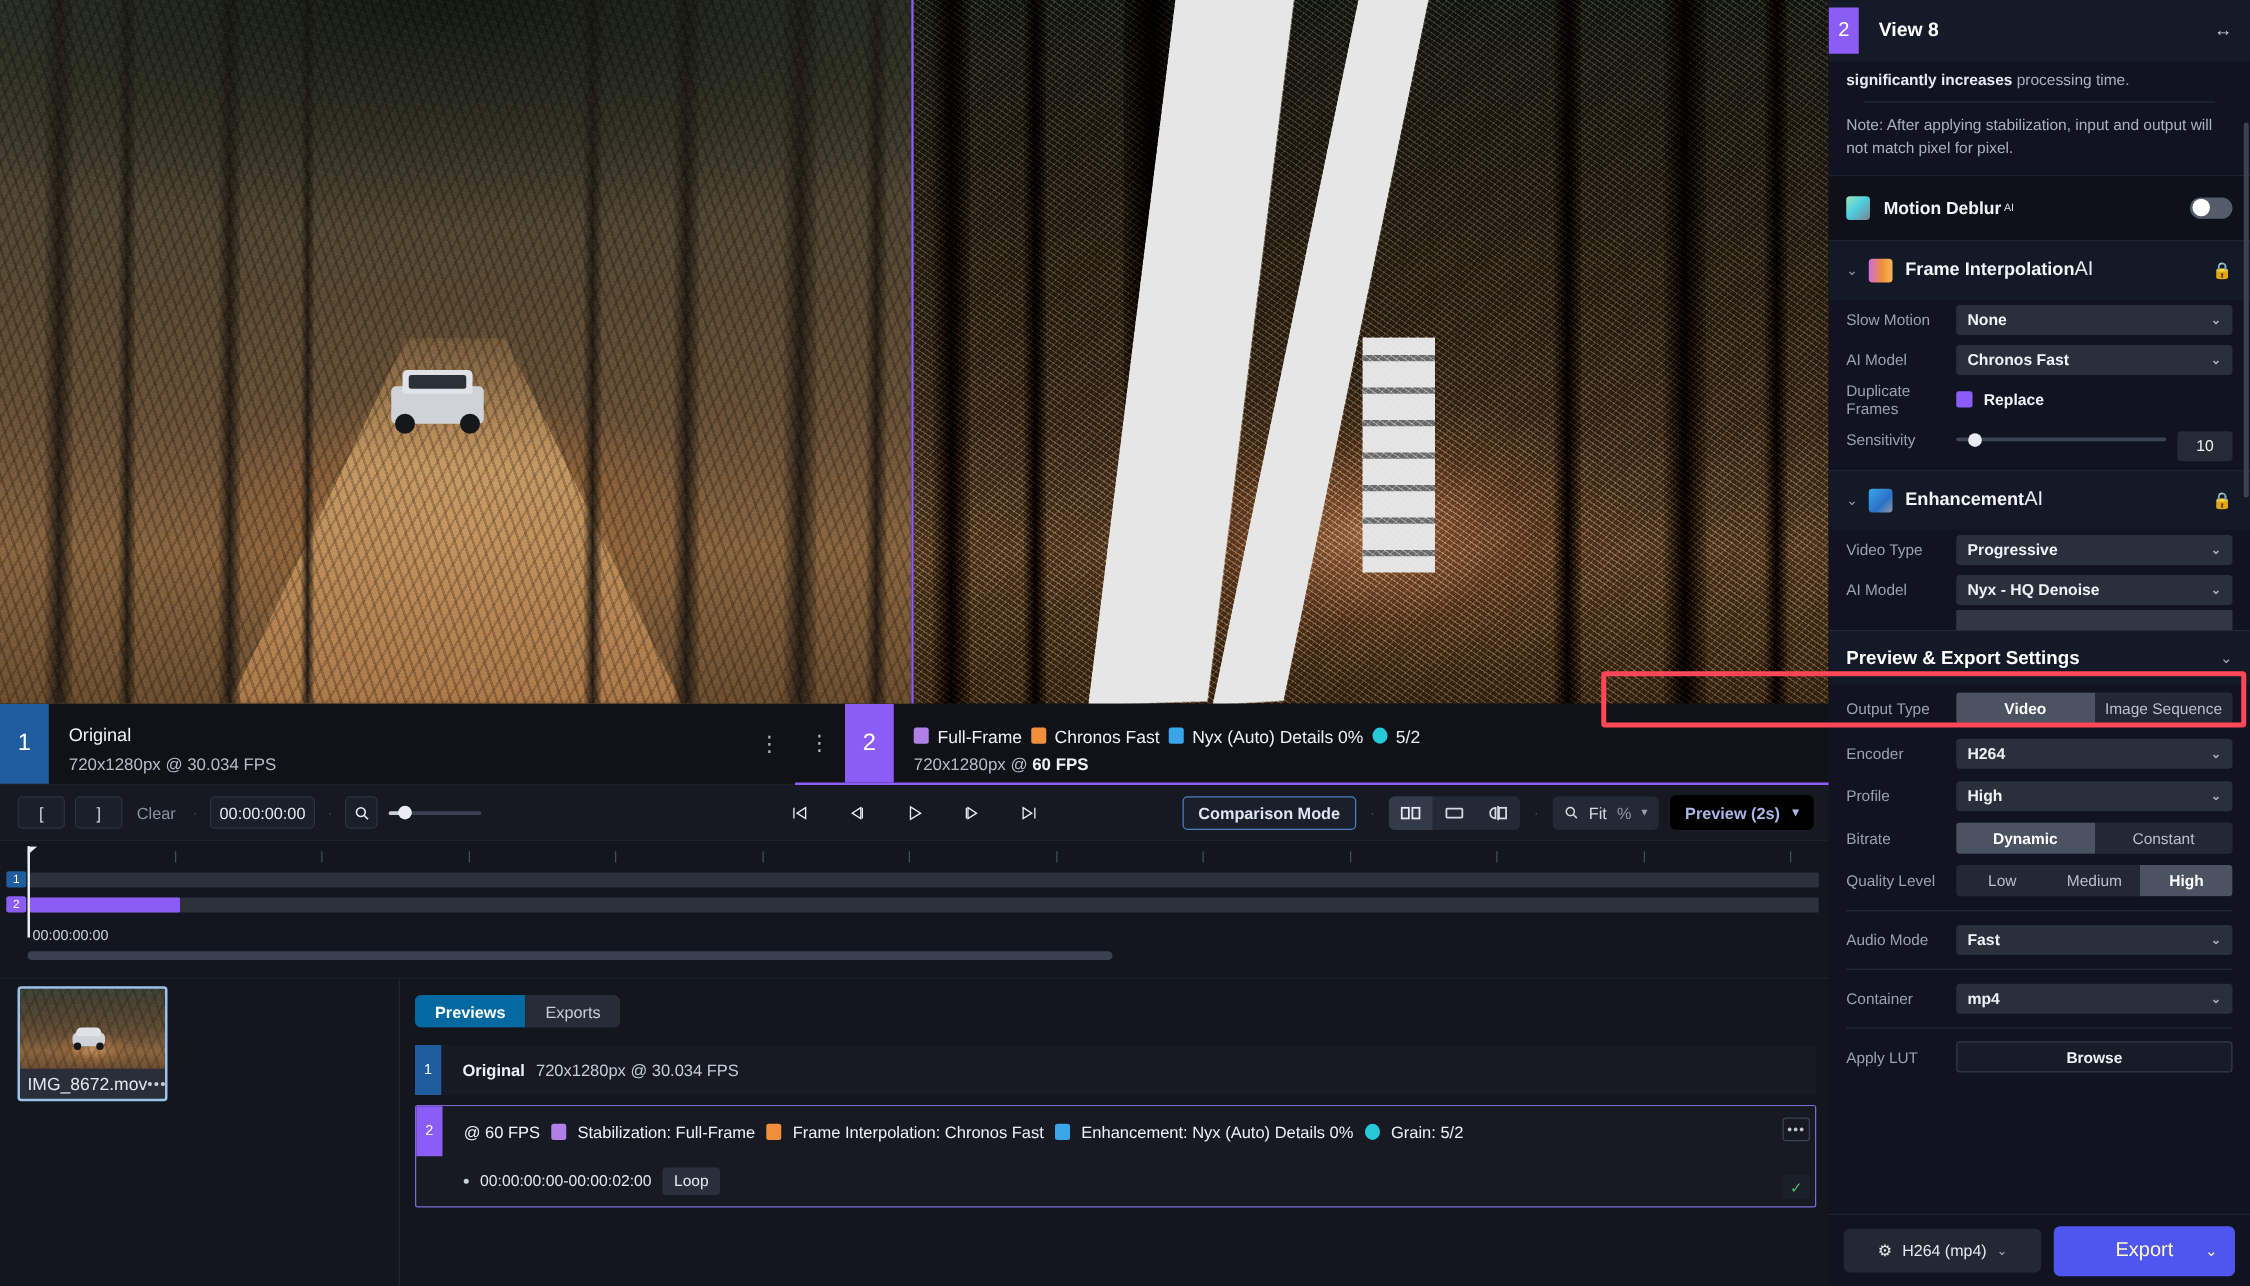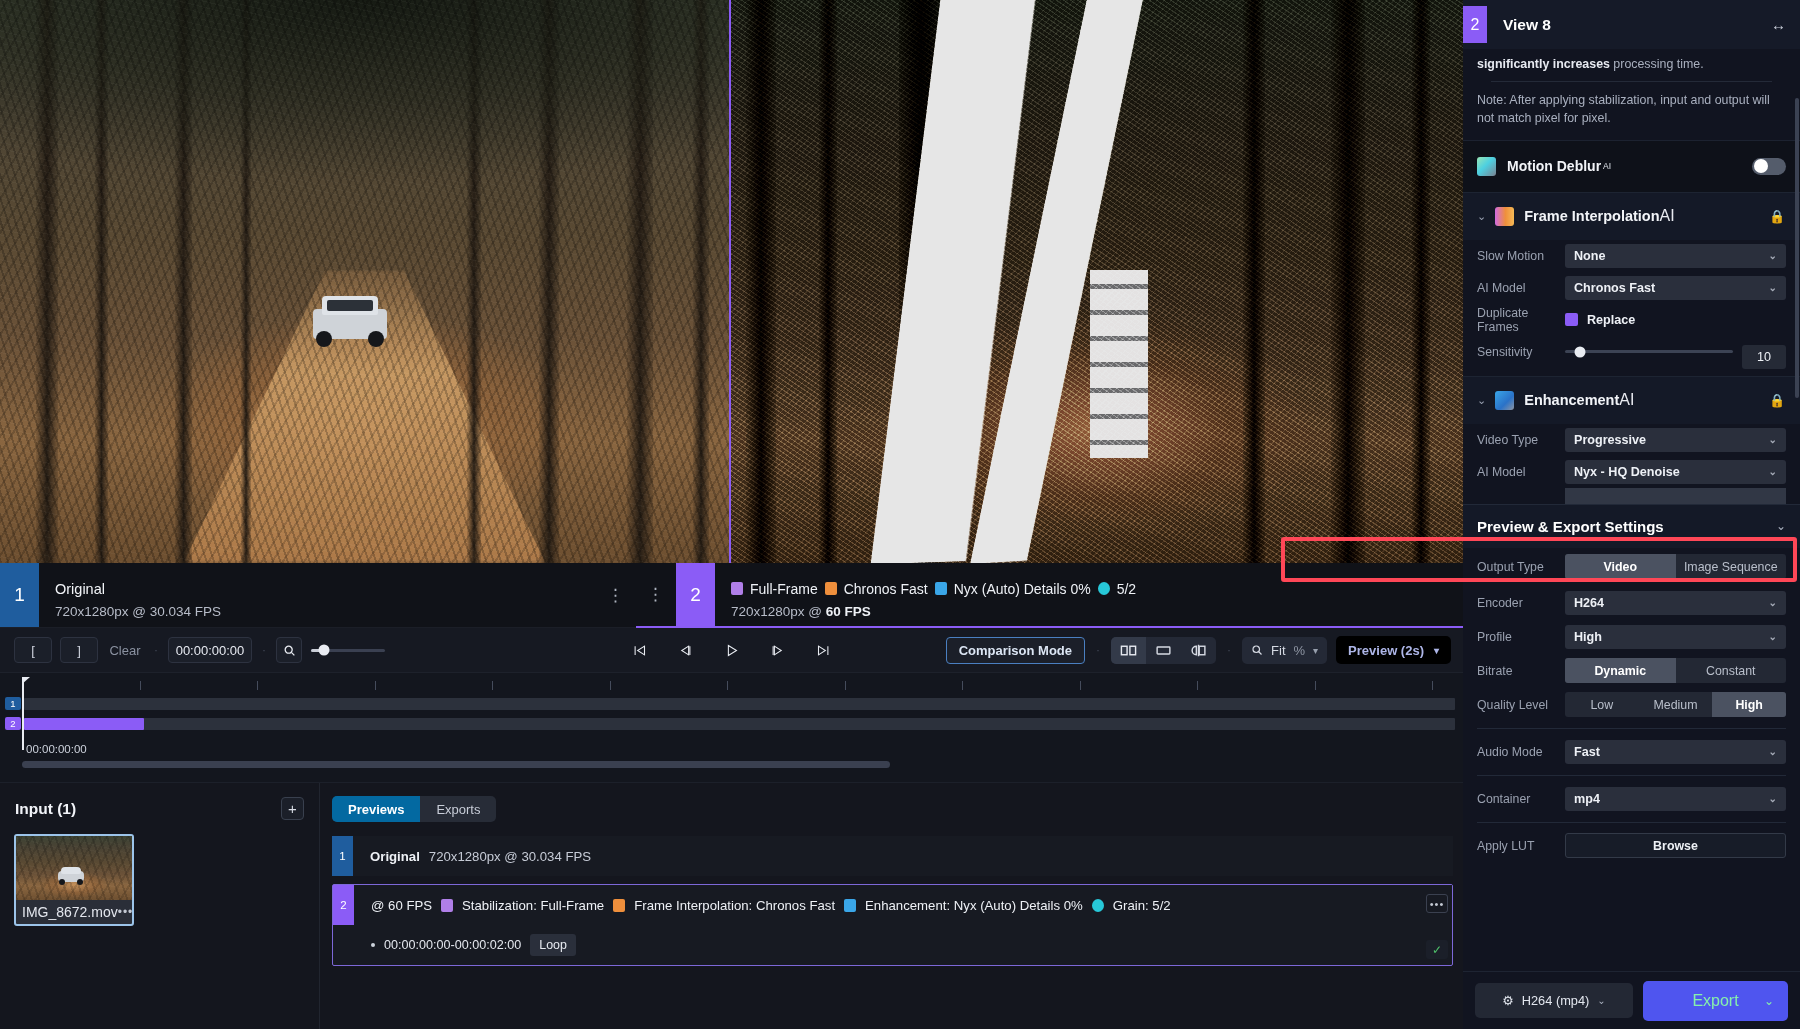--- a/index.html
+++ b/index.html
@@ -219,21 +219,21 @@
   .browse { height:25px; border:1px solid #333a48; border-radius:3px; display:flex; align-items:center;
     justify-content:center; font-size:12.4px; font-weight:700; color:#eef1f6; background:#171c28; }
 
   .redbox { position:absolute; left:1281px; top:537px; width:516px; height:45px;
     border:4px solid #ff4757; border-radius:3px; pointer-events:none; z-index:30; }
 
   .rp-foot { height:58px; display:flex; align-items:center; gap:10px; padding:0 12px; background:#111420; border-top:1px solid #1e2432; }
   .enc-btn { flex:0 0 158px; height:35px; border-radius:5px; background:#232834; display:flex; align-items:center;
     justify-content:center; gap:8px; font-size:12.8px; color:#e3e7ef; }
   .export-btn { flex:1; height:40px; border-radius:5px; background:#4f55ef; display:flex; align-items:center;
-    justify-content:center; position:relative; color:#86efac; font-size:16px; }
+    justify-content:center; position:relative; color:#fef9c3; font-size:16px; }
   .export-btn .cv { position:absolute; right:14px; font-size:12px; }
   .scrollbar { position:absolute; right:1px; top:49px; width:4px; height:300px; background:#3b4253; border-radius:3px; }
 </style>
 </head>
 <body>
 
 <div class="app">
 
   <div class="main">
 
@@ -438,24 +438,20 @@
       </div>
       <div class="playhead">
           <div class="nub"></div>
         </div>
       <div class="tl-time">00:00:00:00</div>
       <div class="hscroll"></div>
     </div>
 
     <div class="bottom">
       <div class="inputpanel">
-        <div class="inputhdr">
-          <h3>Input (1)</h3>
-          <div class="plus-btn">+</div>
-        </div>
         <div class="thumbcard">
           <div class="thumbimg">
             <div class="forest" style="background-size:cover;"></div>
             <div class="leafnoise" style="opacity:.4"></div>
             <div class="jeep" style="width:26px;height:20px;left:47%;top:62%;">
               <div class="body" style="width:26px;height:11px;bottom:4px;"></div>
               <div class="cab" style="left:3px;width:20px;height:7px;bottom:12px;"></div>
               <div class="w1" style="width:6px;height:6px;left:1px;bottom:1px;"></div>
               <div class="w2" style="width:6px;height:6px;right:1px;bottom:1px;"></div>
             </div>

